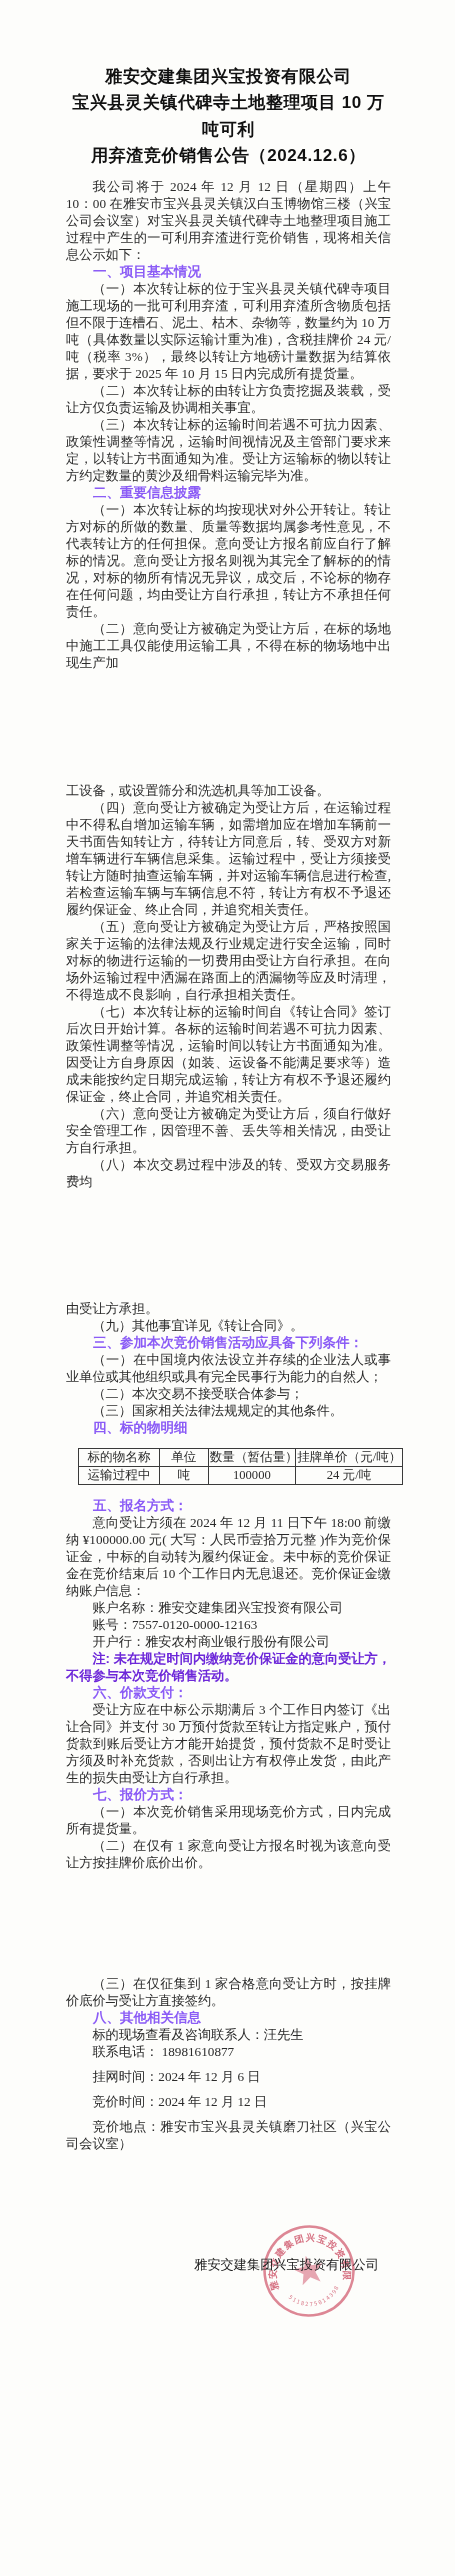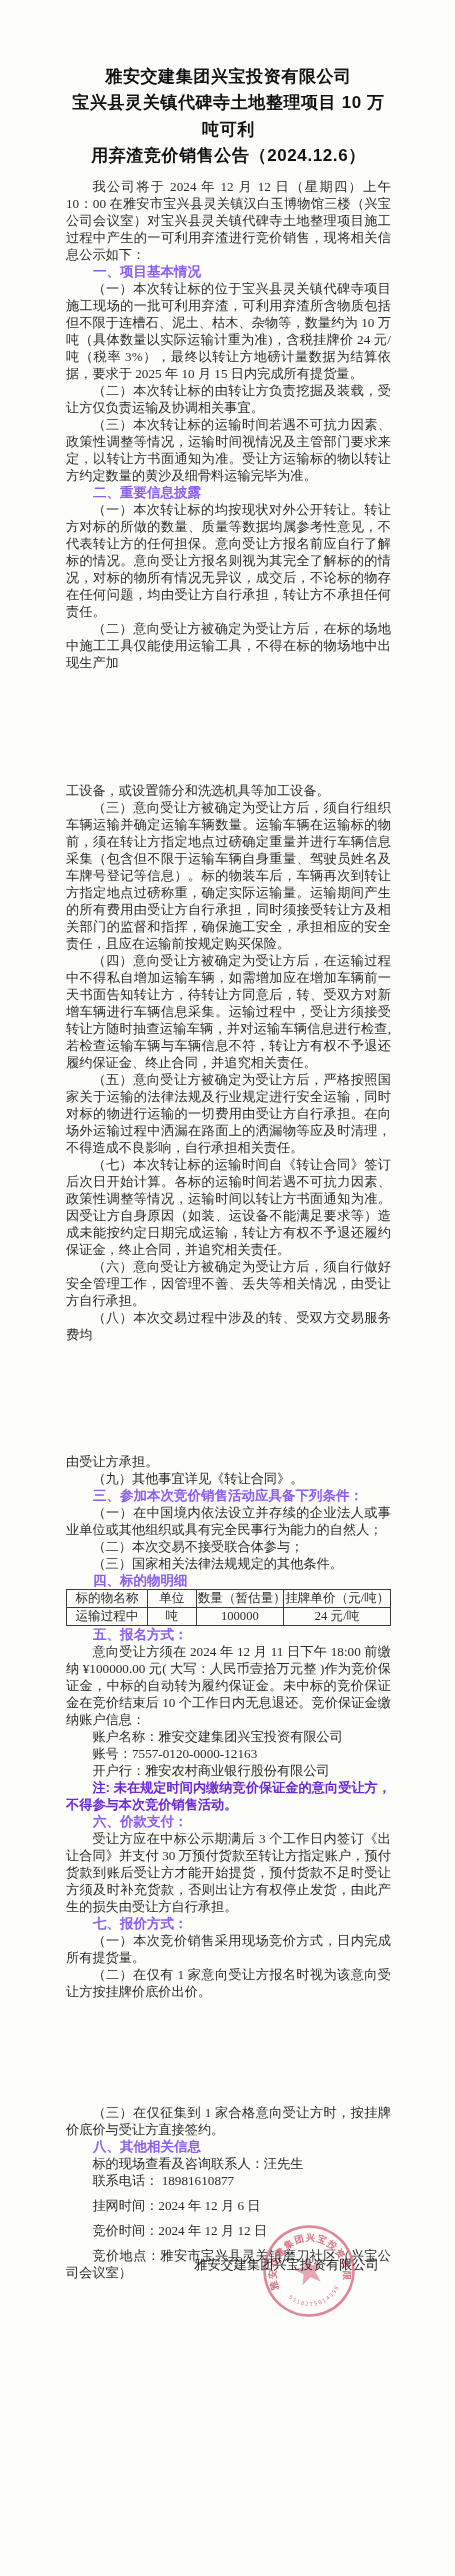--- a/index.html
+++ b/index.html
@@ -49,21 +49,21 @@
     font-family: "Liberation Sans", "DejaVu Sans", sans-serif;
     color: #6d28d9;
   }
   .spacer-1 { height: 111px; }
   .spacer-2 { height: 110px; }
   .spacer-3 { height: 104px; }
   .gap-line { margin-top: 8px; }
   table.lot-table {
     border-collapse: collapse;
     width: 100%;
-    margin: 0;
+    margin: 12px;
     table-layout: fixed;
     padding-left: 16px;
   }
   table.lot-table th, table.lot-table td {
     border: 1.1px solid #3a3a3a;
     font-size: 12.6px;
     line-height: 16px;
     height: 17px;
     text-align: center;
     font-weight: normal;
@@ -113,21 +113,20 @@
   <p class="para">（一）本次转让标的位于宝兴县灵关镇代碑寺项目施工现场的一批可利用弃渣，可利用弃渣所含物质包括但不限于连槽石、泥土、枯木、杂物等，数量约为 10 万吨（具体数量以实际运输计重为准)，含税挂牌价 24 元/吨（税率 3%），最终以转让方地磅计量数据为结算依据，要求于 2025 年 10 月 15 日内完成所有提货量。</p>
   <p class="para">（二）本次转让标的由转让方负责挖掘及装载，受让方仅负责运输及协调相关事宜。</p>
   <p class="para">（三）本次转让标的运输时间若遇不可抗力因素、政策性调整等情况，运输时间视情况及主管部门要求来定，以转让方书面通知为准。受让方运输标的物以转让方约定数量的黄沙及细骨料运输完毕为准。</p>
   <p class="heading">二、重要信息披露</p>
   <p class="para">（一）本次转让标的均按现状对外公开转让。转让方对标的所做的数量、质量等数据均属参考性意见，不代表转让方的任何担保。意向受让方报名前应自行了解标的情况。意向受让方报名则视为其完全了解标的的情况，对标的物所有情况无异议，成交后，不论标的物存在任何问题，均由受让方自行承担，转让方不承担任何责任。</p>
   <p class="para">（二）意向受让方被确定为受让方后，在标的场地中施工工具仅能使用运输工具，不得在标的物场地中出现生产加</p>
 
   <div class="spacer-1"></div>
 
   <p class="para cont">工设备，或设置筛分和洗选机具等加工设备。</p>
-  <p class="para">（三）意向受让方被确定为受让方后，须自行组织车辆运输并确定运输车辆数量。运输车辆在运输标的物前，须在转让方指定地点过磅确定重量并进行车辆信息采集（包含但不限于运输车辆自身重量、驾驶员姓名及车牌号登记等信息）。标的物装车后，车辆再次到转让方指定地点过磅称重，确定实际运输量。运输期间产生的所有费用由受让方自行承担，同时须接受转让方及相关部门的监督和指挥，确保施工安全，承担相应的安全责任，且应在运输前按规定购买保险。</p>
   <p class="para">（四）意向受让方被确定为受让方后，在运输过程中不得私自增加运输车辆，如需增加应在增加车辆前一天书面告知转让方，待转让方同意后，转、受双方对新增车辆进行车辆信息采集。运输过程中，受让方须接受转让方随时抽查运输车辆，并对运输车辆信息进行检查,若检查运输车辆与车辆信息不符，转让方有权不予退还履约保证金、终止合同，并追究相关责任。</p>
   <p class="para">（五）意向受让方被确定为受让方后，严格按照国家关于运输的法律法规及行业规定进行安全运输，同时对标的物进行运输的一切费用由受让方自行承担。在向场外运输过程中洒漏在路面上的洒漏物等应及时清理，不得造成不良影响，自行承担相关责任。</p>
   <p class="para">（七）本次转让标的运输时间自《转让合同》签订后次日开始计算。各标的运输时间若遇不可抗力因素、政策性调整等情况，运输时间以转让方书面通知为准。因受让方自身原因（如装、运设备不能满足要求等）造成未能按约定日期完成运输，转让方有权不予退还履约保证金，终止合同，并追究相关责任。</p>
   <p class="para">（六）意向受让方被确定为受让方后，须自行做好安全管理工作，因管理不善、丢失等相关情况，由受让方自行承担。</p>
   <p class="para">（八）本次交易过程中涉及的转、受双方交易服务费均</p>
 
   <div class="spacer-2"></div>
 
   <p class="para cont">由受让方承担。</p>
   <p class="para">（九）其他事宜详见《转让合同》。</p>

